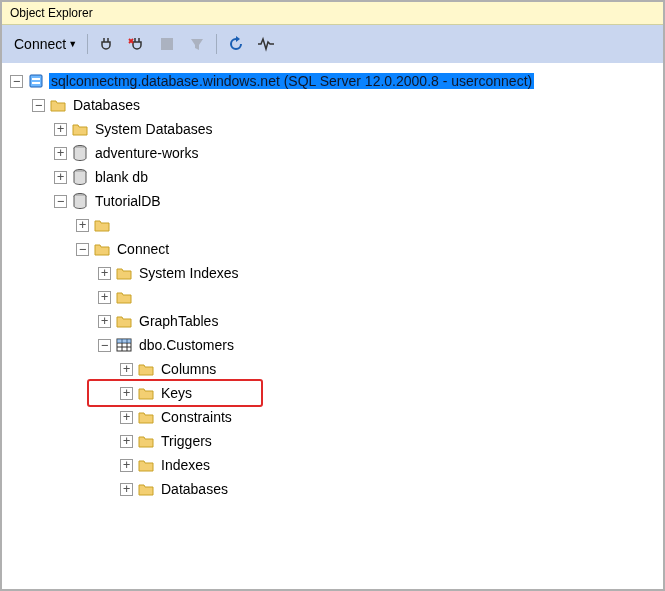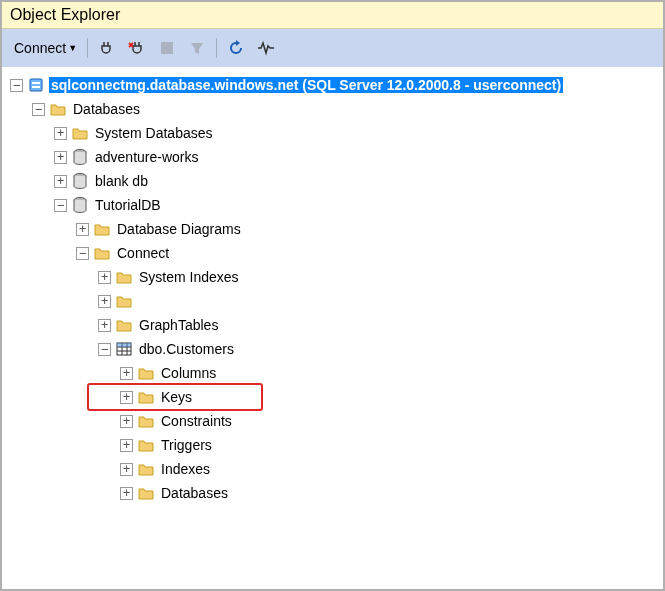--- a/index.html
+++ b/index.html
@@ -10,21 +10,21 @@
     background: #fff;
     color: #000;
     width: 665px;
     height: 591px;
     border: 2px solid #b0b0b0;
     overflow: hidden;
   }
   .title-bar {
     background: #fff8cc;
     padding: 4px 8px;
-    font-size: 16px;
+    font-size: 12px;
     border-bottom: 1px solid #d0d0a0;
   }
   .toolbar {
     background: #c9d6ef;
     padding: 12px 6px;
     display: flex;
     align-items: center;
     gap: 0;
     height: 38px;
   }
@@ -89,22 +89,21 @@
     flex-shrink: 0;
     display: flex;
     align-items: center;
     justify-content: center;
   }
   .node .label {
     padding: 0 2px;
   }
   .node.selected .label {
     background: #0a83ff;
-    color: #ffffff;
-    font-weight: bold;
+    color: #0f172a;
   }
   .highlight-box {
     position: absolute;
     border: 2px solid #e02828;
     border-radius: 3px;
     pointer-events: none;
   }
   .tree-wrap { position: relative; }
   svg { display: block; }
 </style>
@@ -224,21 +223,20 @@
     <span class="label">TutorialDB</span>
   </div>
 
   <div class="node" style="padding-left:70px">
     <span class="toggle">+</span>
     <span class="glyph">
           <svg width="16" height="14">
             <path d="M1 3h5l1 2h8v8H1z" fill="#f3cf72" stroke="#c9a126"></path>
           </svg>
         </span>
-    <span class="label">Database Diagrams</span>
   </div>
 
   <div class="node" style="padding-left:70px">
     <span class="toggle">−</span>
     <span class="glyph">
           <svg width="16" height="14">
             <path d="M1 3h5l1 2h8v8H1z" fill="#f3cf72" stroke="#c9a126"></path>
           </svg>
         </span>
     <span class="label">Connect</span>

